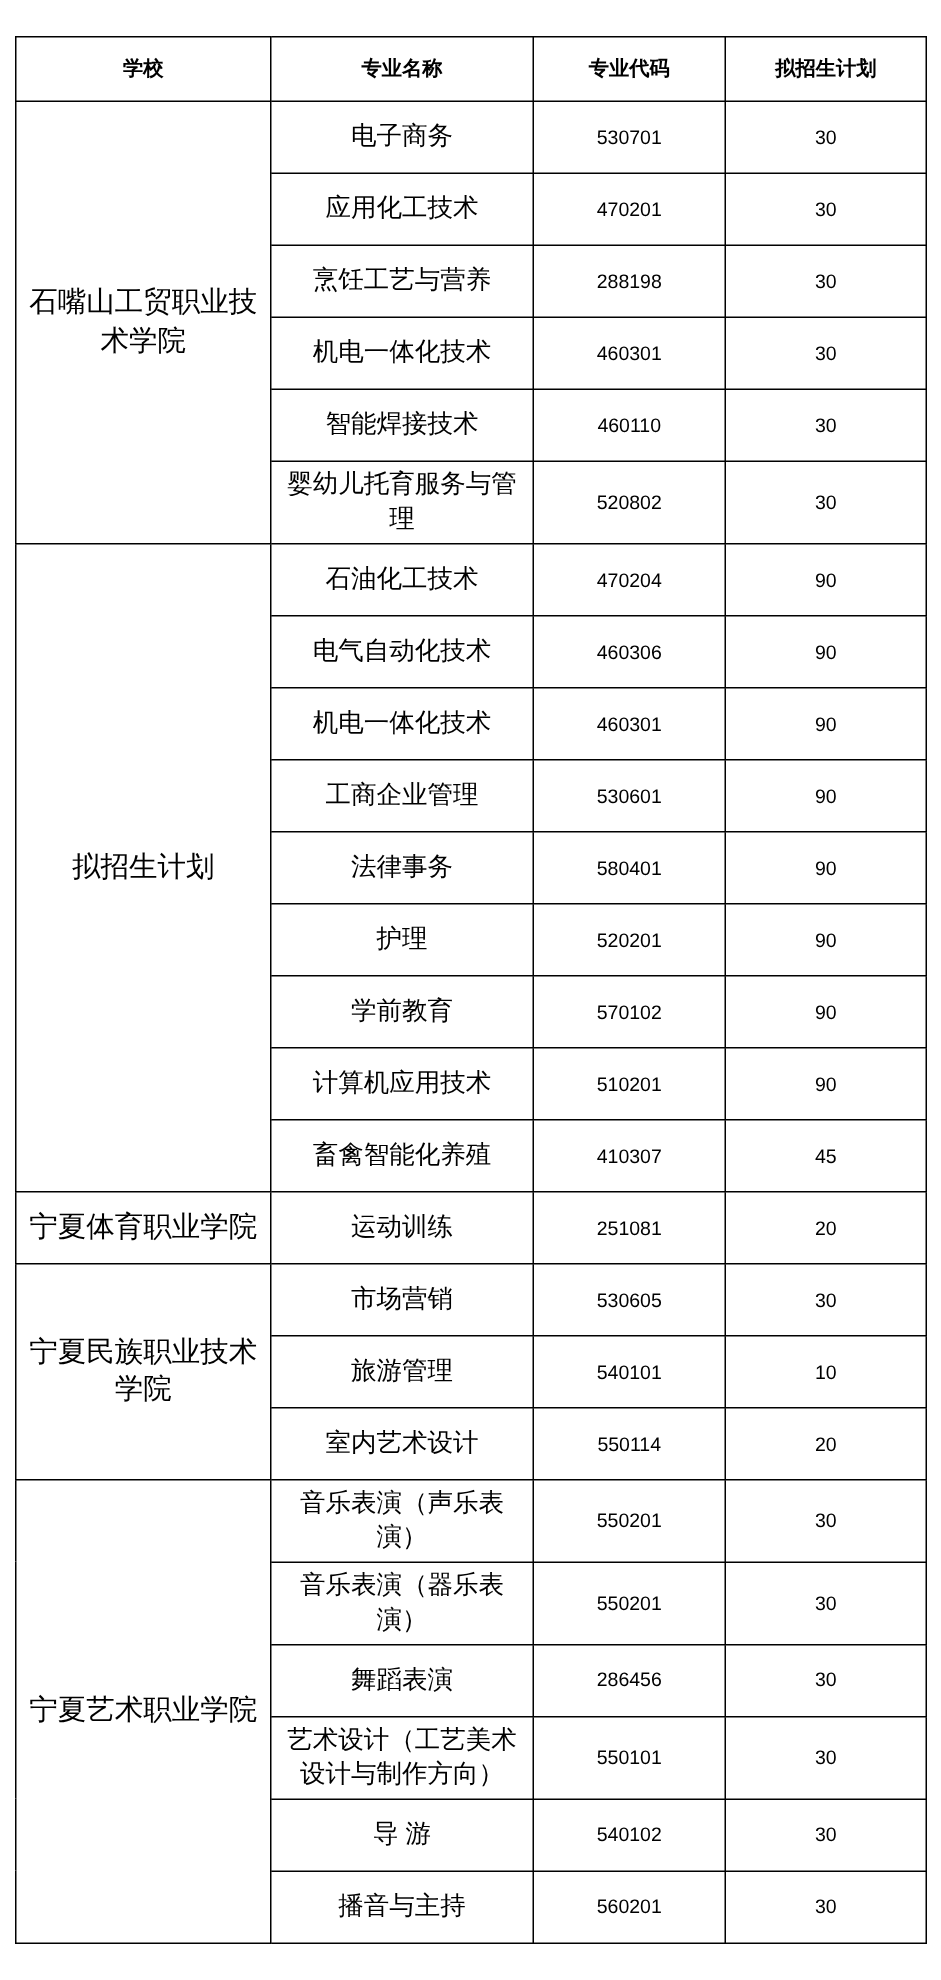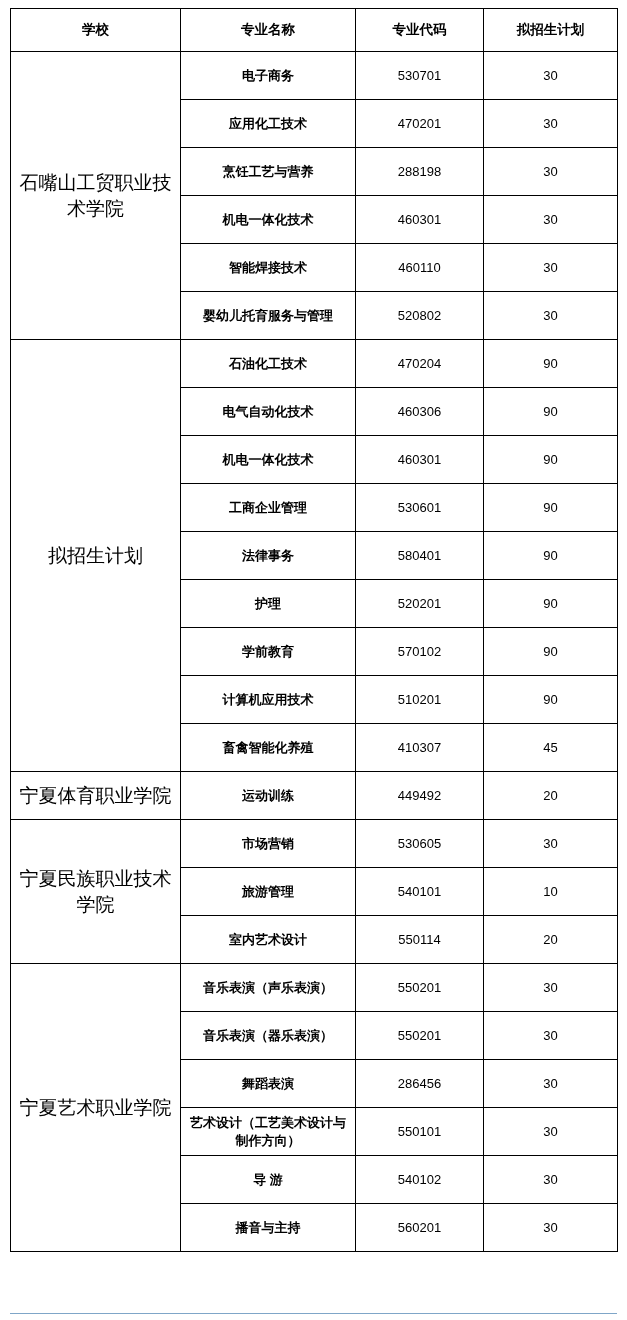--- a/index.html
+++ b/index.html
@@ -17,21 +17,21 @@
   .page {
     position: relative;
     width: 627px;
     height: 1320px;
     background: #ffffff;
     box-sizing: border-box;
   }
   table.plan-table {
     border-collapse: collapse;
     width: 607px;
-    margin: 8px 10px 0 10px;
+    margin: 24px 10px 0 10px;
     table-layout: fixed;
   }
   table.plan-table td,
   table.plan-table th {
     border: 1px solid #000000;
     text-align: center;
     vertical-align: middle;
     font-size: 13px;
     line-height: 1.35;
     padding: 4px 3px;
@@ -40,22 +40,21 @@
   table.plan-table th {
     font-weight: bold;
     height: 34px;
     font-size: 13.5px;
   }
   table.plan-table td.school-cell {
     font-size: 19px;
     padding: 4px 8px;
   }
   table.plan-table td.major-cell {
-    font-size: 13px;
-    font-weight: bold;
+    font-size: 17px;
   }
   table.plan-table td.code-cell,
   table.plan-table td.quota-cell {
     font-size: 13px;
   }
   .col-school { width: 170px; }
   .col-major  { width: 175px; }
   .col-code   { width: 128px; }
   .col-quota  { width: 134px; }
 
@@ -163,21 +162,21 @@
           <td class="quota-cell">90</td>
         </tr>
         <tr class="data-row">
           <td class="major-cell">畜禽智能化养殖</td>
           <td class="code-cell">410307</td>
           <td class="quota-cell">45</td>
         </tr>
         <tr class="data-row">
           <td class="school-cell" rowspan="1">宁夏体育职业学院</td>
           <td class="major-cell">运动训练</td>
-          <td class="code-cell">449492</td>
+          <td class="code-cell">251081</td>
           <td class="quota-cell">20</td>
         </tr>
         <tr class="data-row">
           <td class="school-cell" rowspan="3">宁夏民族职业技术学院</td>
           <td class="major-cell">市场营销</td>
           <td class="code-cell">530605</td>
           <td class="quota-cell">30</td>
         </tr>
         <tr class="data-row">
           <td class="major-cell">旅游管理</td>

